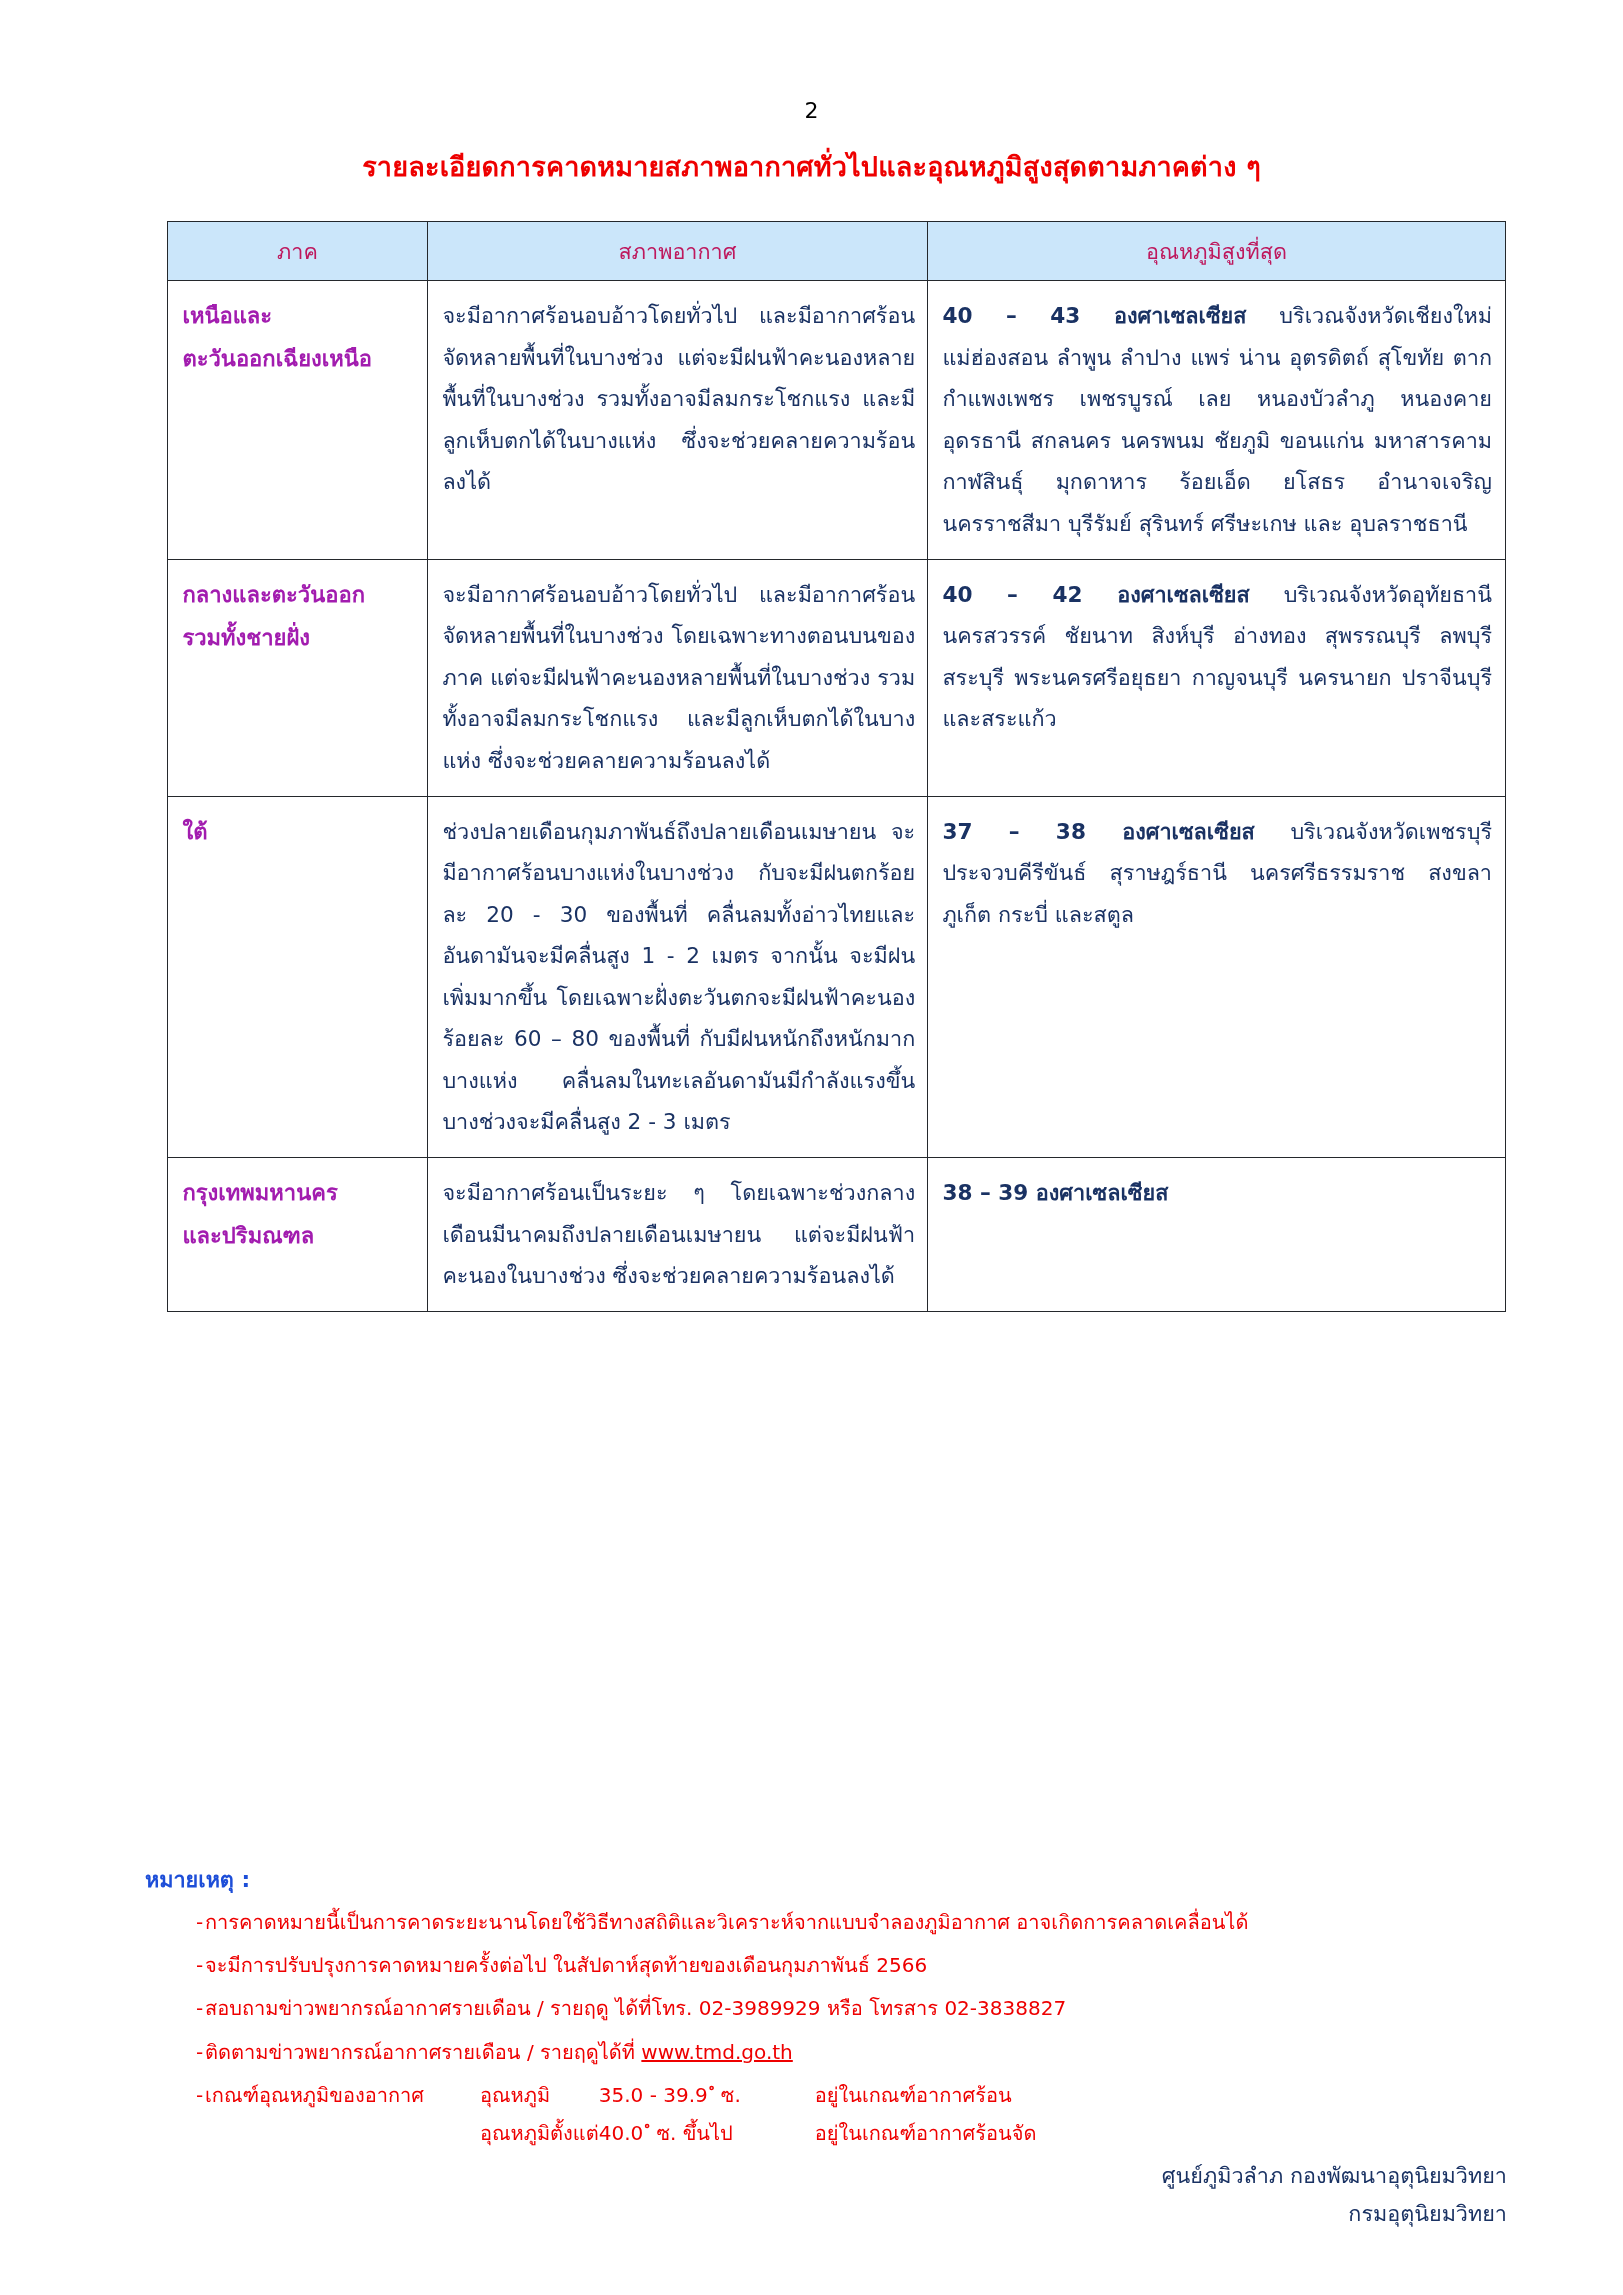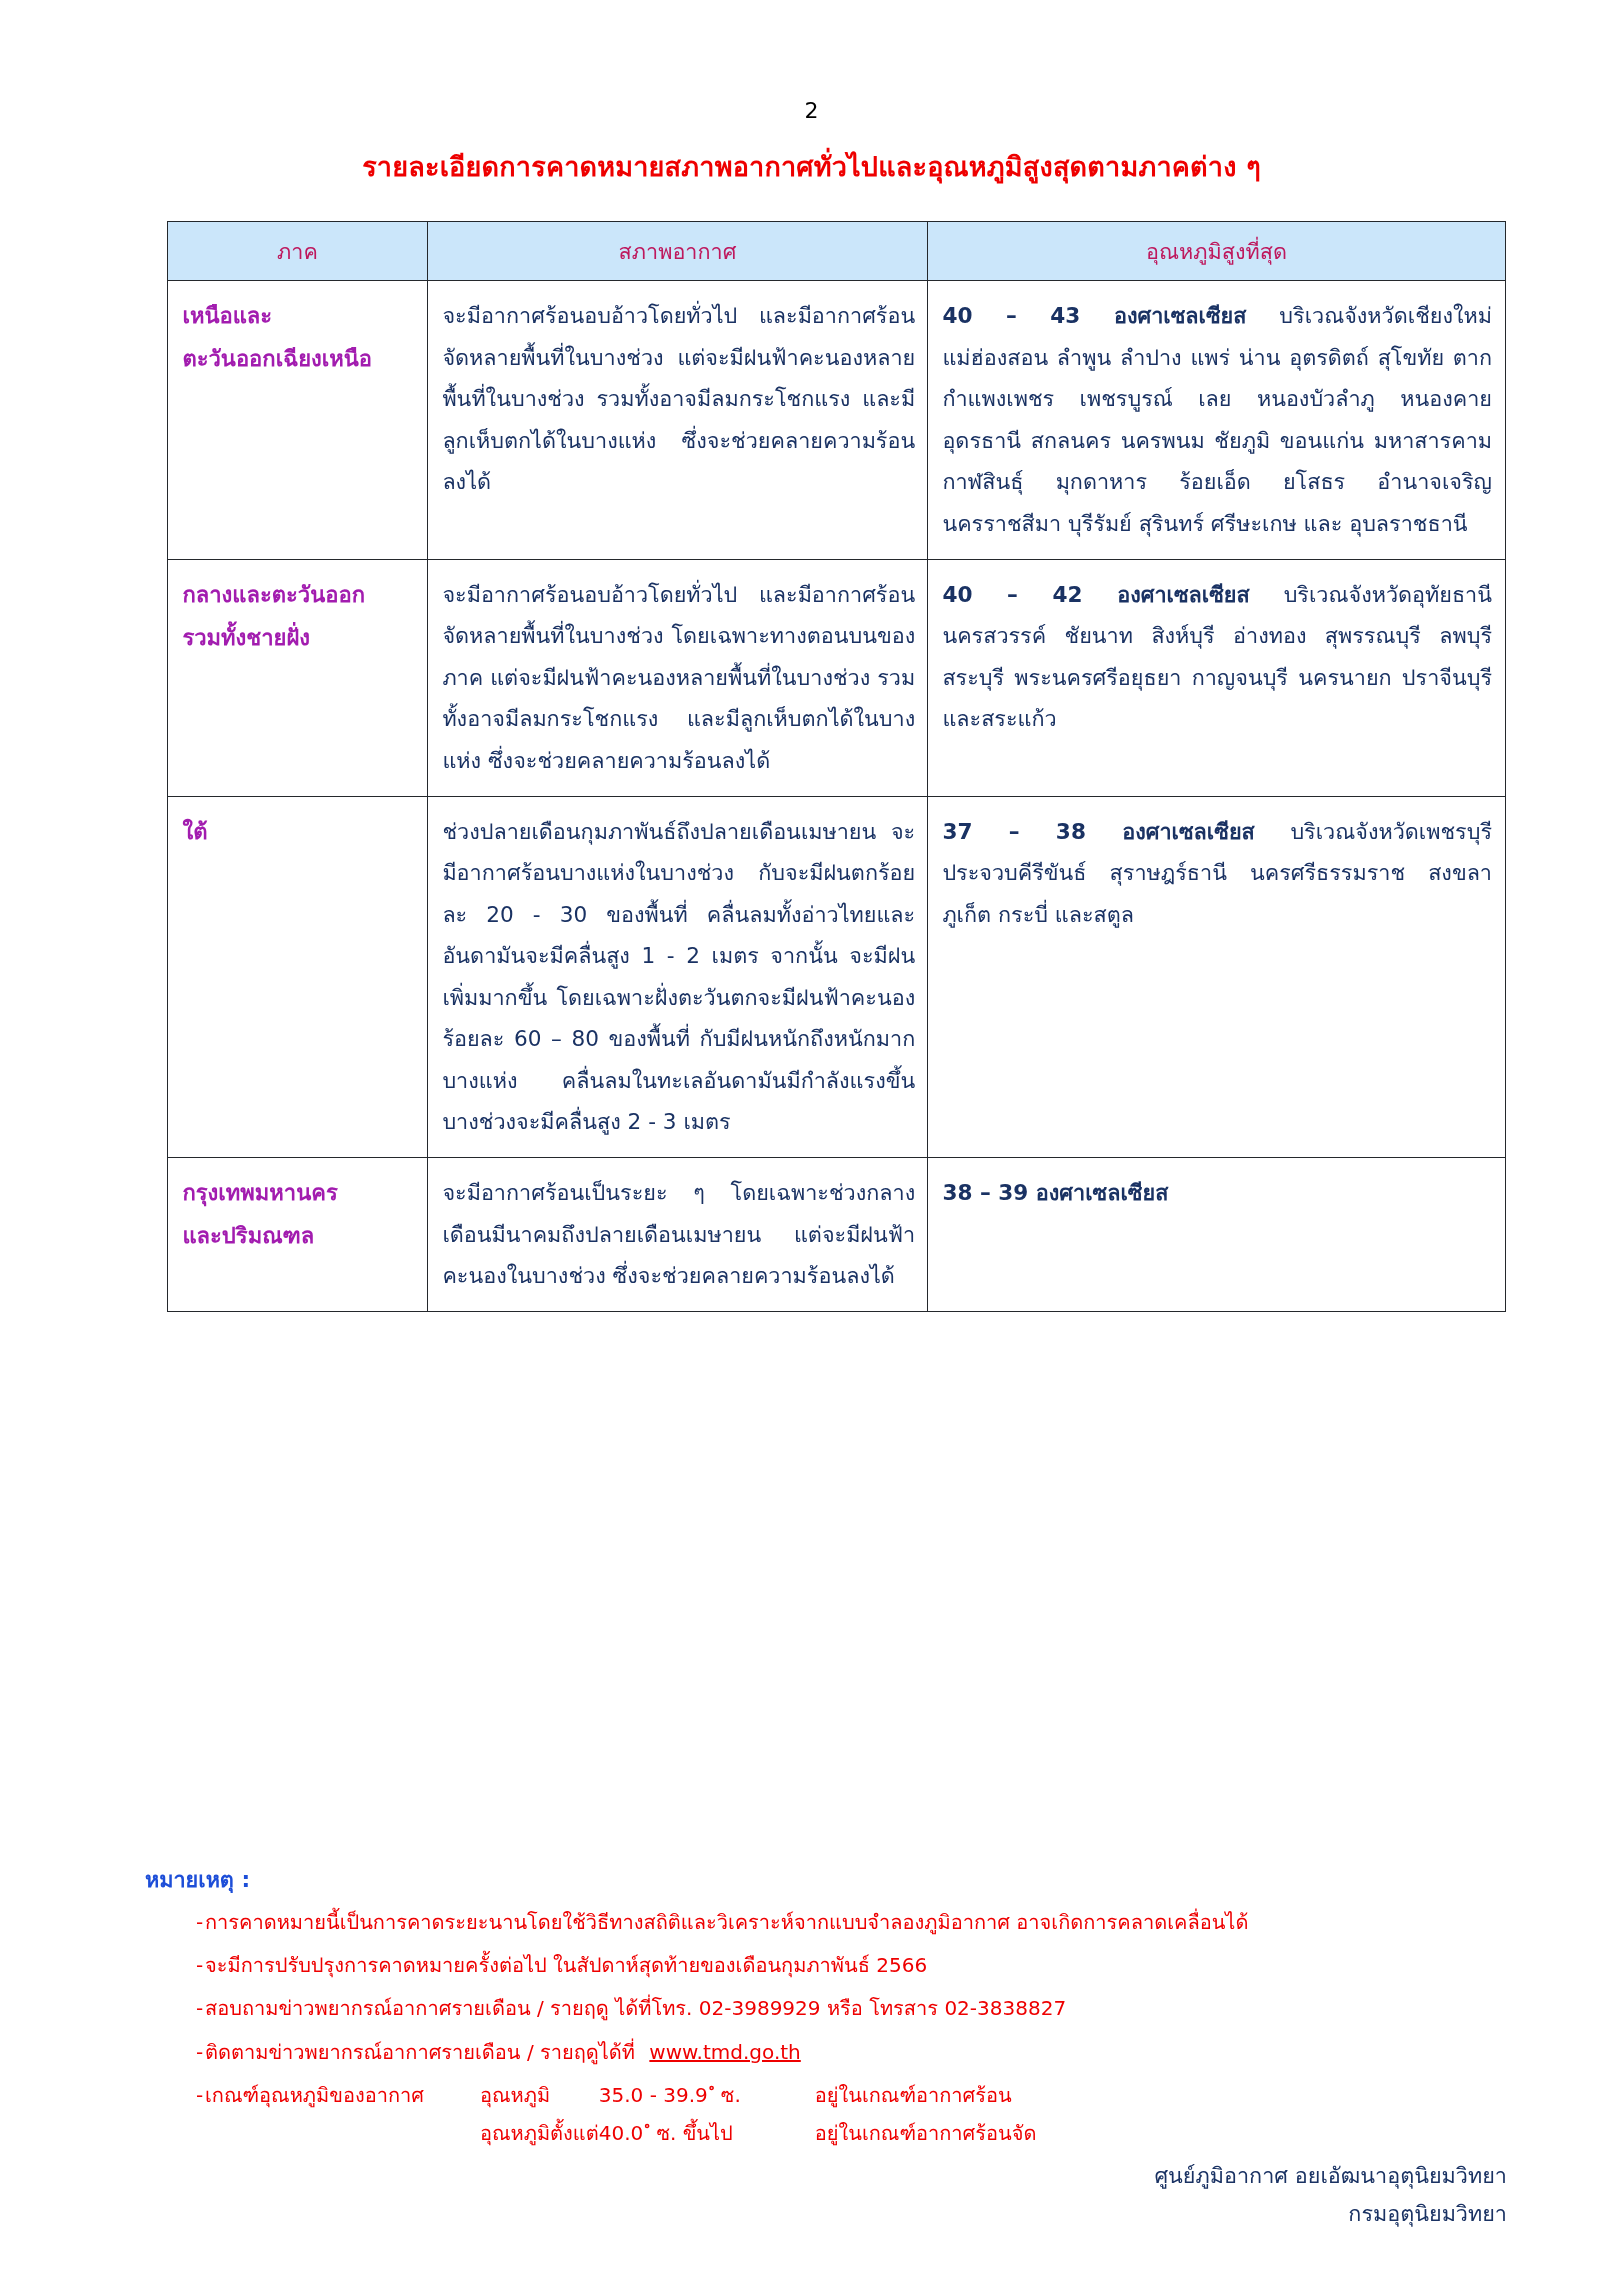--- a/index.html
+++ b/index.html
@@ -135,21 +135,20 @@
     width: 60px;
     flex: 0 0 60px;
     padding-left: 51px;
     box-sizing: border-box;
     color: #ee0000;
   }
   .note-text { flex: 1 1 auto; color: #ee0000; }
   .note-link {
     color: #ee0000;
     text-decoration: underline;
-    margin-left: 8px;
   }
   .criteria-table {
     border-collapse: collapse;
     margin: 0;
   }
   .criteria-table td {
     padding: 0 0 9.2px 0;
     color: #ee0000;
     font-size: 20px;
     white-space: nowrap;
@@ -294,18 +293,18 @@
             <td class="col-range">40.0 ํ ซ. ขึ้นไป</td>
             <td class="col-verdict">อยู่ในเกณฑ์อากาศร้อนจัด</td>
           </tr>
         </tbody>
           </table>
       </span>
     </div>
   </div>
 
   <div class="footer">
-    <div>ศูนย์ภูมิอากาศ อยเอัฒนาอุตุนิยมวิทยา</div>
+    <div>ศูนย์ภูมิวลำภ กองพัฒนาอุตุนิยมวิทยา</div>
     <div>กรมอุตุนิยมวิทยา</div>
   </div>
 
 </div>
 
 
 </body></html>

